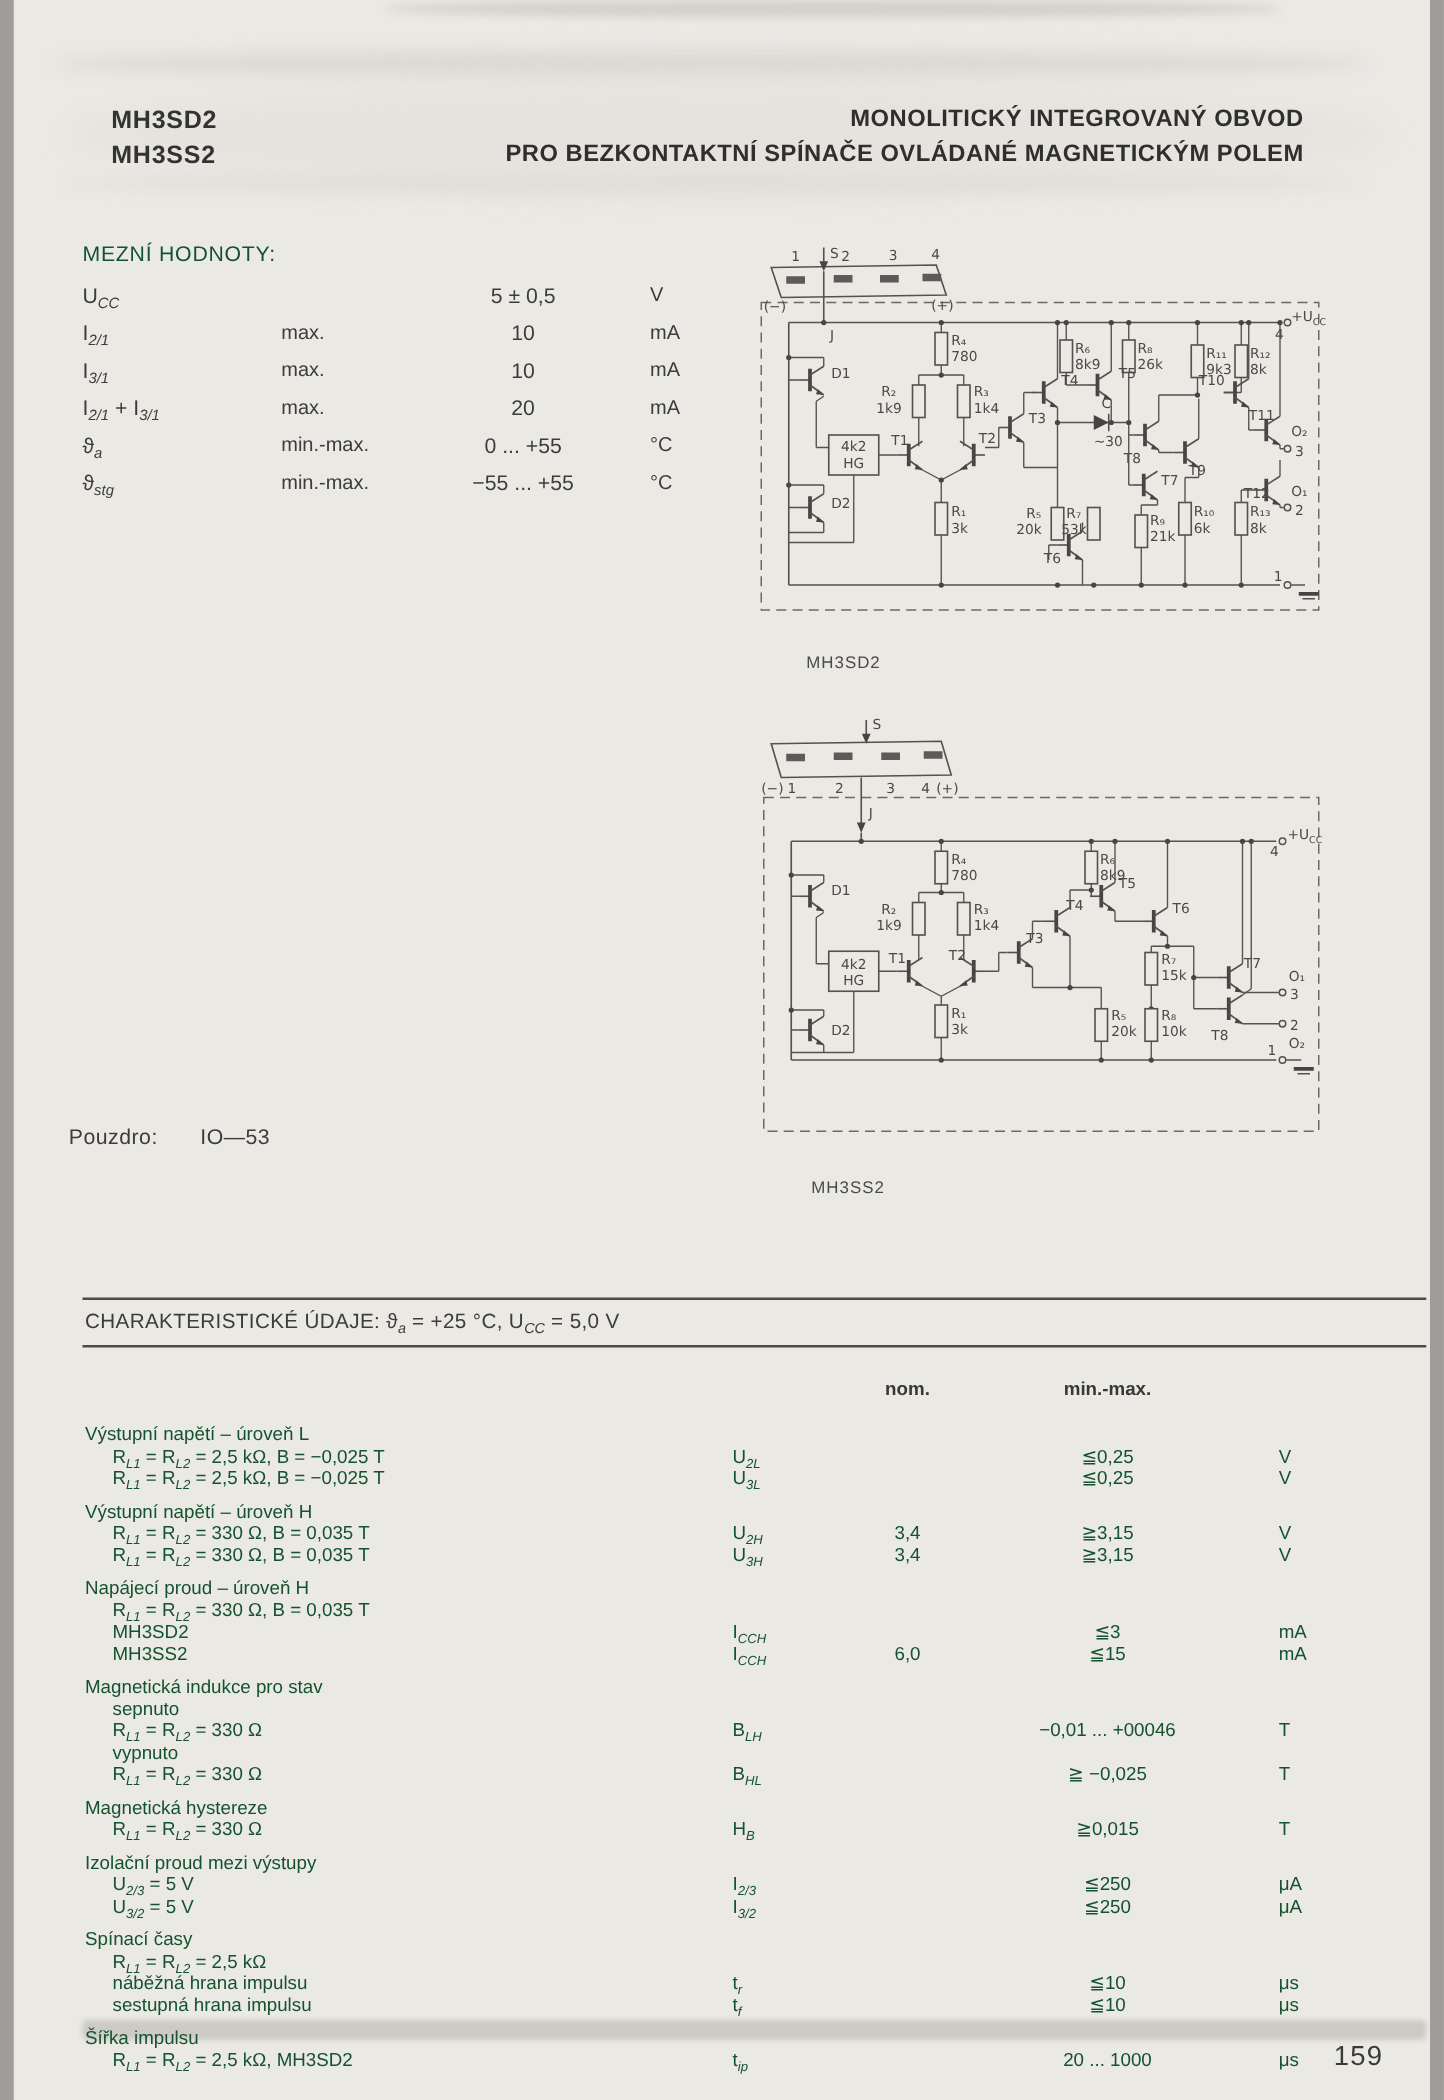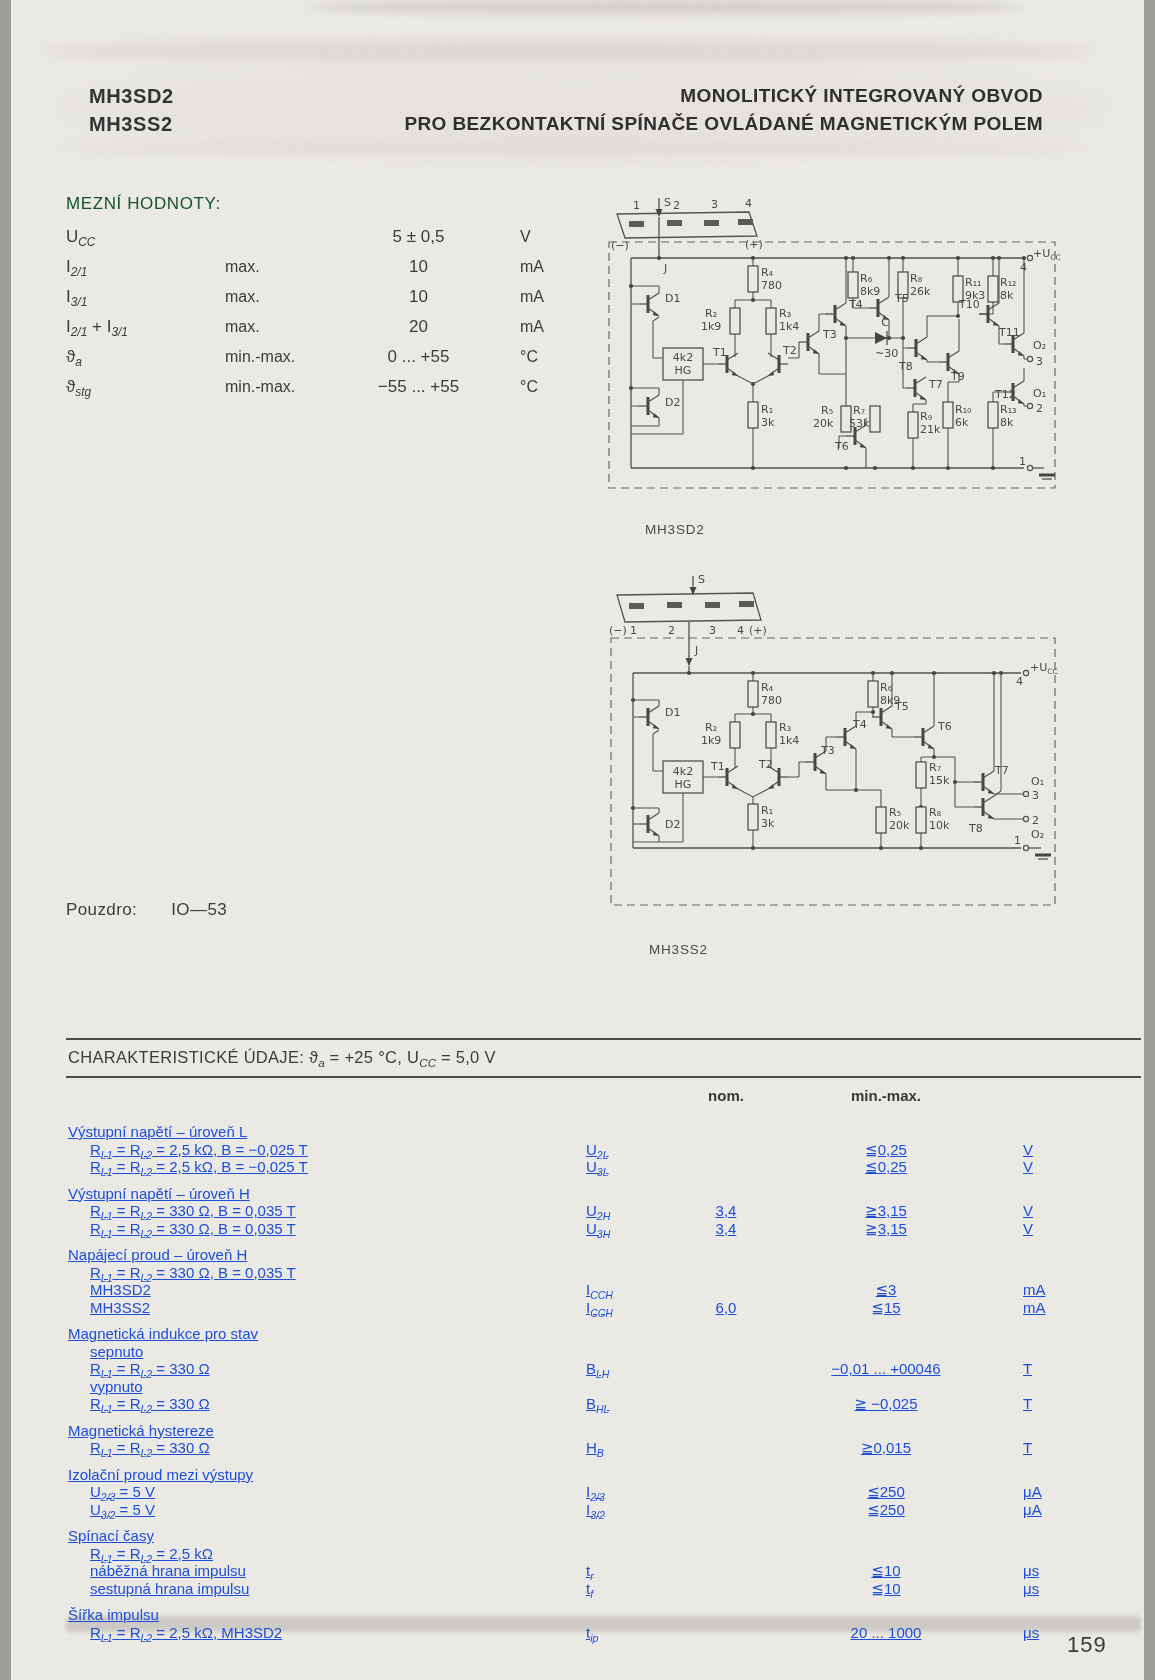--- a/index.html
+++ b/index.html
@@ -24,28 +24,28 @@
   svg .wire2{stroke:#54524f;stroke-width:1.1;fill:none;}
   svg .dash{stroke:#6b6966;stroke-width:1.2;fill:none;stroke-dasharray:8 5;}
   svg .comp{stroke:#54524f;stroke-width:1.3;fill:#ebe9e4;}
   svg .pad{fill:#5d5b58;stroke:none;}
   svg .dot{fill:#474543;stroke:none;}
   svg .term{fill:#ebe9e4;stroke:#54524f;stroke-width:1.2;}
   svg .fillp{fill:#474543;stroke:none;}
   svg .gndbar{stroke:#474543;stroke-width:3;}
   svg text.slabel{font-family:"DejaVu Sans","Liberation Sans",sans-serif;font-size:11px;fill:#4b4947;}
   
-  .pouzdro{position:absolute;left:55px;top:900px;font-size:17px;letter-spacing:.4px;}
+  .pouzdro{position:absolute;left:44px;top:900px;font-size:17px;letter-spacing:.4px;}
   .pouzdro .val{margin-left:34px;}
   
   .ctable{position:absolute;left:55px;top:1038px;width:1075px;}
   .ct-heading{border-top:2.5px solid #4e4c49;border-bottom:2.5px solid #4e4c49;padding:8px 0 9px 2px;font-size:16.5px;letter-spacing:.3px;}
-  .ct-colhead{display:grid;grid-template-columns:520px 95px 90px 230px 85px;font-size:15px;font-weight:700;margin-top:9px;color:#383838;}
+  .ct-colhead{display:grid;grid-template-columns:520px 95px 90px 230px 85px;font-size:15px;font-weight:700;margin-top:25px;color:#383838;}
   .ct-colhead .c-nom,.ct-colhead .c-mm{text-align:center;}
-  .ct-body{margin-top:19px;font-size:15px;color:#1d4ed8;text-decoration:underline;}
+  .ct-body{margin-top:19px;font-size:15px;color:#14532d;}
   .cgroup{margin-top:9px;}
   .crow{display:grid;grid-template-columns:520px 95px 90px 230px 85px;line-height:17.5px;align-items:baseline;}
   .crow .c-desc.ind{padding-left:24px;}
   .crow .c-title{padding-left:2px;}
   .crow .c-nom{text-align:center;}
   .crow .c-mm{text-align:center;}
   .crow .c-unit{padding-left:22px;}
   .page-number{position:absolute;left:1056px;top:1632px;font-size:22px;color:#3a3a3a;letter-spacing:1px;}
 </style>
 </head>

